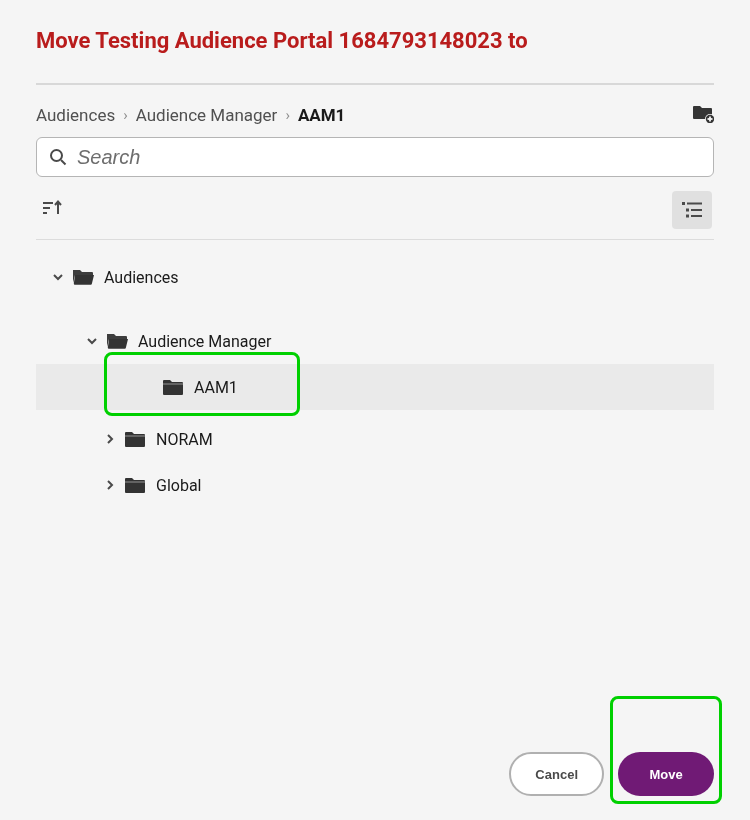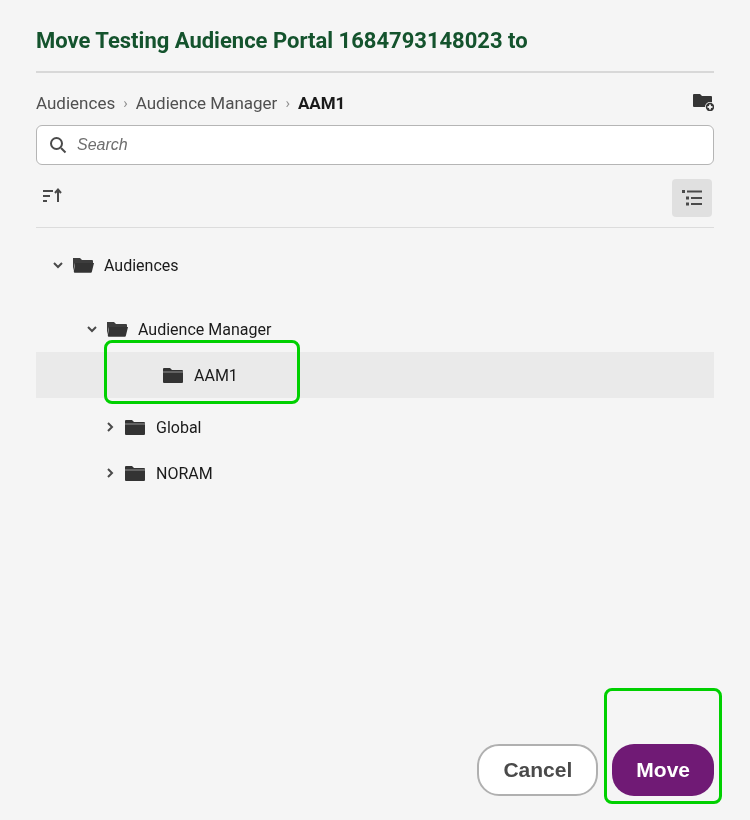--- a/index.html
+++ b/index.html
@@ -13,22 +13,22 @@
       width: 750px;
       height: 820px;
       overflow: hidden;
     }
     .container {
       padding: 28px 36px 20px 36px;
     }
     .dialog-title {
       font-size: 22px;
       font-weight: 700;
-      color: #14532d;
-      padding-bottom: 18px;
+      color: #b91c1c;
+      padding-bottom: 30px;
     }
     .divider-top {
       border-top: 2px solid #d8d8d8;
       margin-bottom: 18px;
     }
     .header-row {
       display: flex;
       align-items: center;
       justify-content: space-between;
       margin-bottom: 10px;
@@ -64,21 +64,21 @@
       padding: 0 12px;
       margin-bottom: 10px;
     }
     .search-wrap svg {
       flex-shrink: 0;
     }
     .search-input {
       flex: 1;
       border: none;
       outline: none;
-      font-size: 16px;
+      font-size: 20px;
       font-style: italic;
       color: #6e6e6e;
       margin-left: 10px;
       background: transparent;
     }
     .search-input::placeholder {
       color: #6e6e6e;
       font-style: italic;
     }
     .toolbar-row {
@@ -152,24 +152,24 @@
     }
     .footer {
       position: absolute;
       bottom: 24px;
       right: 36px;
       display: flex;
       gap: 14px;
       align-items: center;
     }
     .btn {
-      height: 52px;
+      height: 44px;
       padding: 0 24px;
       border-radius: 22px;
-      font-size: 21px;
+      font-size: 13px;
       font-weight: 700;
       cursor: pointer;
       display: flex;
       align-items: center;
       justify-content: center;
       margin-top: 48px;
     }
     .btn-cancel {
       background: #fff;
       border: 2px solid #b0b0b0;
@@ -292,35 +292,35 @@
           <svg width="12" height="12" viewBox="0 0 12 12" fill="none" stroke="currentColor" stroke-width="2">
             <polyline points="4,2 8,6 4,10"></polyline>
           </svg>
         </span>
         <span class="tree-icon">
           <svg width="22" height="18" viewBox="0 0 22 18" fill="currentColor">
             <path d="M1 2 h7 l2 2 h10 a1 1 0 0 1 1 1 v11 a1 1 0 0 1 -1 1 h-18 a1 1 0 0 1 -1 -1 v-13 a1 1 0 0 1 1 -1 z"></path>
             <rect x="1" y="5.5" width="20" height="1" fill="#f5f5f5" opacity="0.5"></rect>
           </svg>
         </span>
-        <span class="tree-label">Global</span>
+        <span class="tree-label">NORAM</span>
       </div>
       <div class="tree-row indent-1">
         <span class="tree-chevron">
           <svg width="12" height="12" viewBox="0 0 12 12" fill="none" stroke="currentColor" stroke-width="2">
             <polyline points="4,2 8,6 4,10"></polyline>
           </svg>
         </span>
         <span class="tree-icon">
           <svg width="22" height="18" viewBox="0 0 22 18" fill="currentColor">
             <path d="M1 2 h7 l2 2 h10 a1 1 0 0 1 1 1 v11 a1 1 0 0 1 -1 1 h-18 a1 1 0 0 1 -1 -1 v-13 a1 1 0 0 1 1 -1 z"></path>
             <rect x="1" y="5.5" width="20" height="1" fill="#f5f5f5" opacity="0.5"></rect>
           </svg>
         </span>
-        <span class="tree-label">NORAM</span>
+        <span class="tree-label">Global</span>
       </div>
     </div>
 </div>
 
 <div class="footer">
   <button class="btn btn-cancel">Cancel</button>
   <div style="position:relative;">
     <button class="btn btn-primary">Move</button>
     <div class="highlight-box" style="left:-8px; top:-8px; right:-8px; bottom:-8px;"></div>
   </div>

